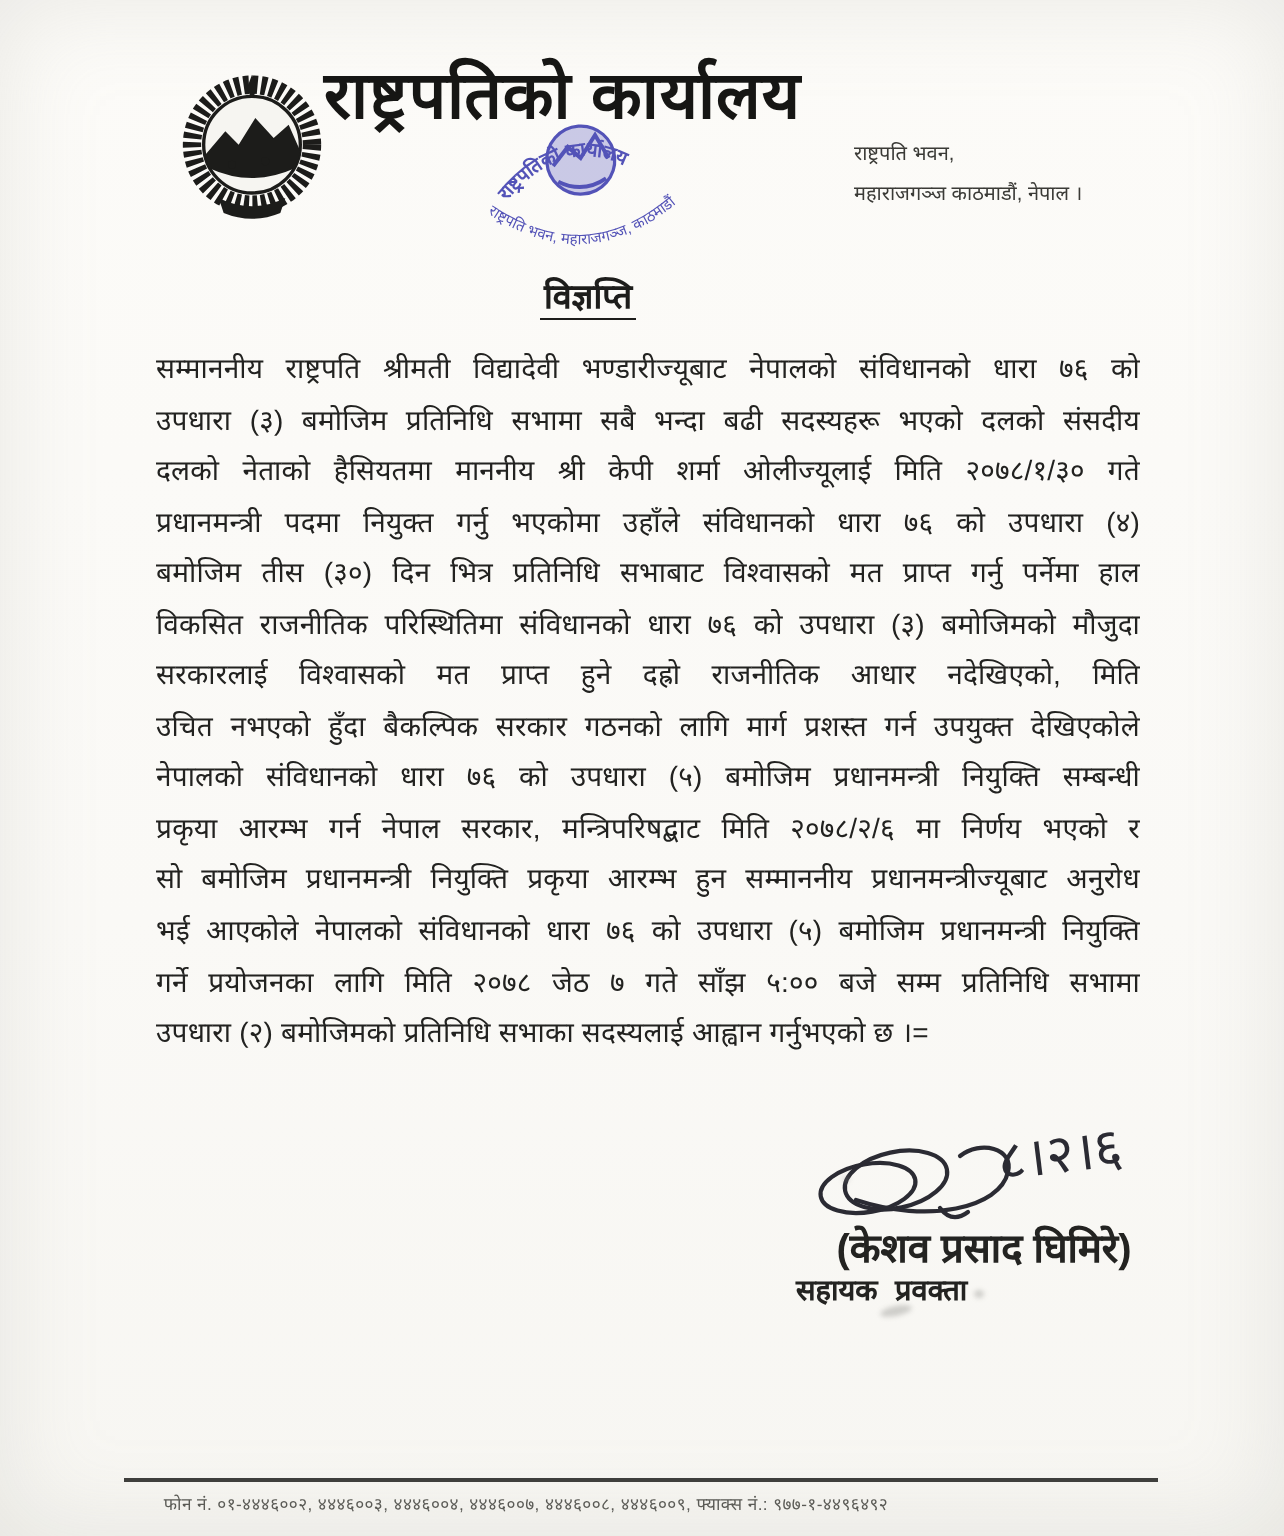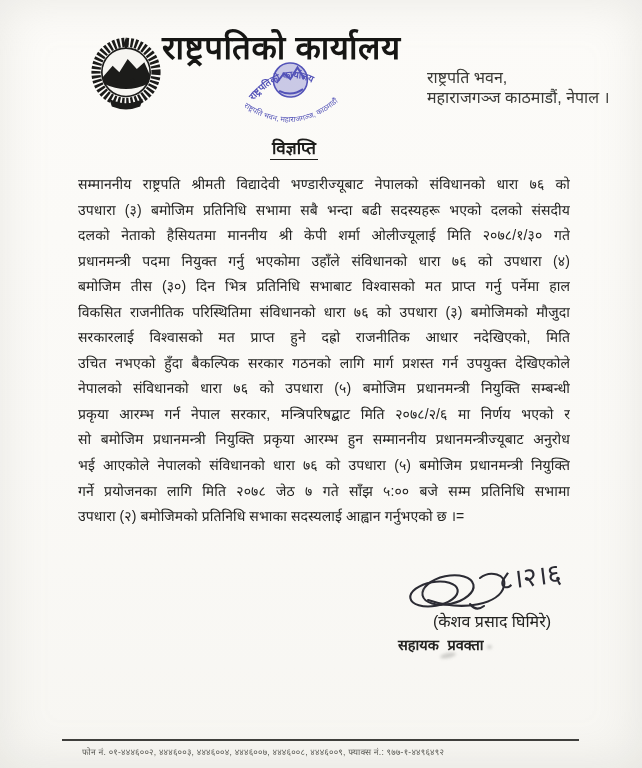--- a/index.html
+++ b/index.html
@@ -20,21 +20,21 @@
     position:absolute;left:162px;top:24px;width:310px;margin:0;
     font-size:33px;font-weight:700;color:#161614;letter-spacing:.5px;
     white-space:nowrap;
   }
   .stamp{
     position:absolute;left:227px;top:46px;width:128px;height:86px;
     transform:rotate(-4deg);opacity:.88;mix-blend-mode:multiply;z-index:5;
   }
   .address{
     position:absolute;left:427px;top:68px;width:190px;
-    font-size:16px;line-height:20px;color:#3a3a36;
+    font-size:10px;line-height:20px;color:#3a3a36;
   }
   
   .notice-heading{
     position:absolute;left:0;top:136px;width:588px;text-align:center;
     font-size:17px;font-weight:700;color:#1d1d1b;
   }
   .notice-heading span{border-bottom:1.6px solid #1d1d1b;padding:0 2px 1px;}
   
   .body-text{
     position:absolute;left:78px;top:172px;width:492px;
@@ -43,21 +43,21 @@
   .body-line{
     height:25.55px;line-height:25.55px;white-space:nowrap;
     text-align:justify;text-align-last:justify;
     letter-spacing:.1px;overflow:hidden;
   }
   .body-line:last-child{text-align-last:left;}
   
   .signature-svg{position:absolute;left:404px;top:560px;width:178px;height:58px;}
   .sig-name{
     position:absolute;left:398px;top:610px;width:188px;text-align:center;
-    font-size:16px;font-weight:400;color:#232321;white-space:nowrap;
+    font-size:20px;font-weight:700;color:#232321;white-space:nowrap;
   }
   .sig-role{
     position:absolute;left:398px;top:634px;width:188px;text-align:left;
     font-size:14.5px;font-weight:700;color:#232321;font-family:Liberation Mono, monospace;
   }
   
   .footer-rule{
     position:absolute;left:62px;top:739px;width:517px;height:0;
     border-top:2px solid #3f3f3c;
   }

